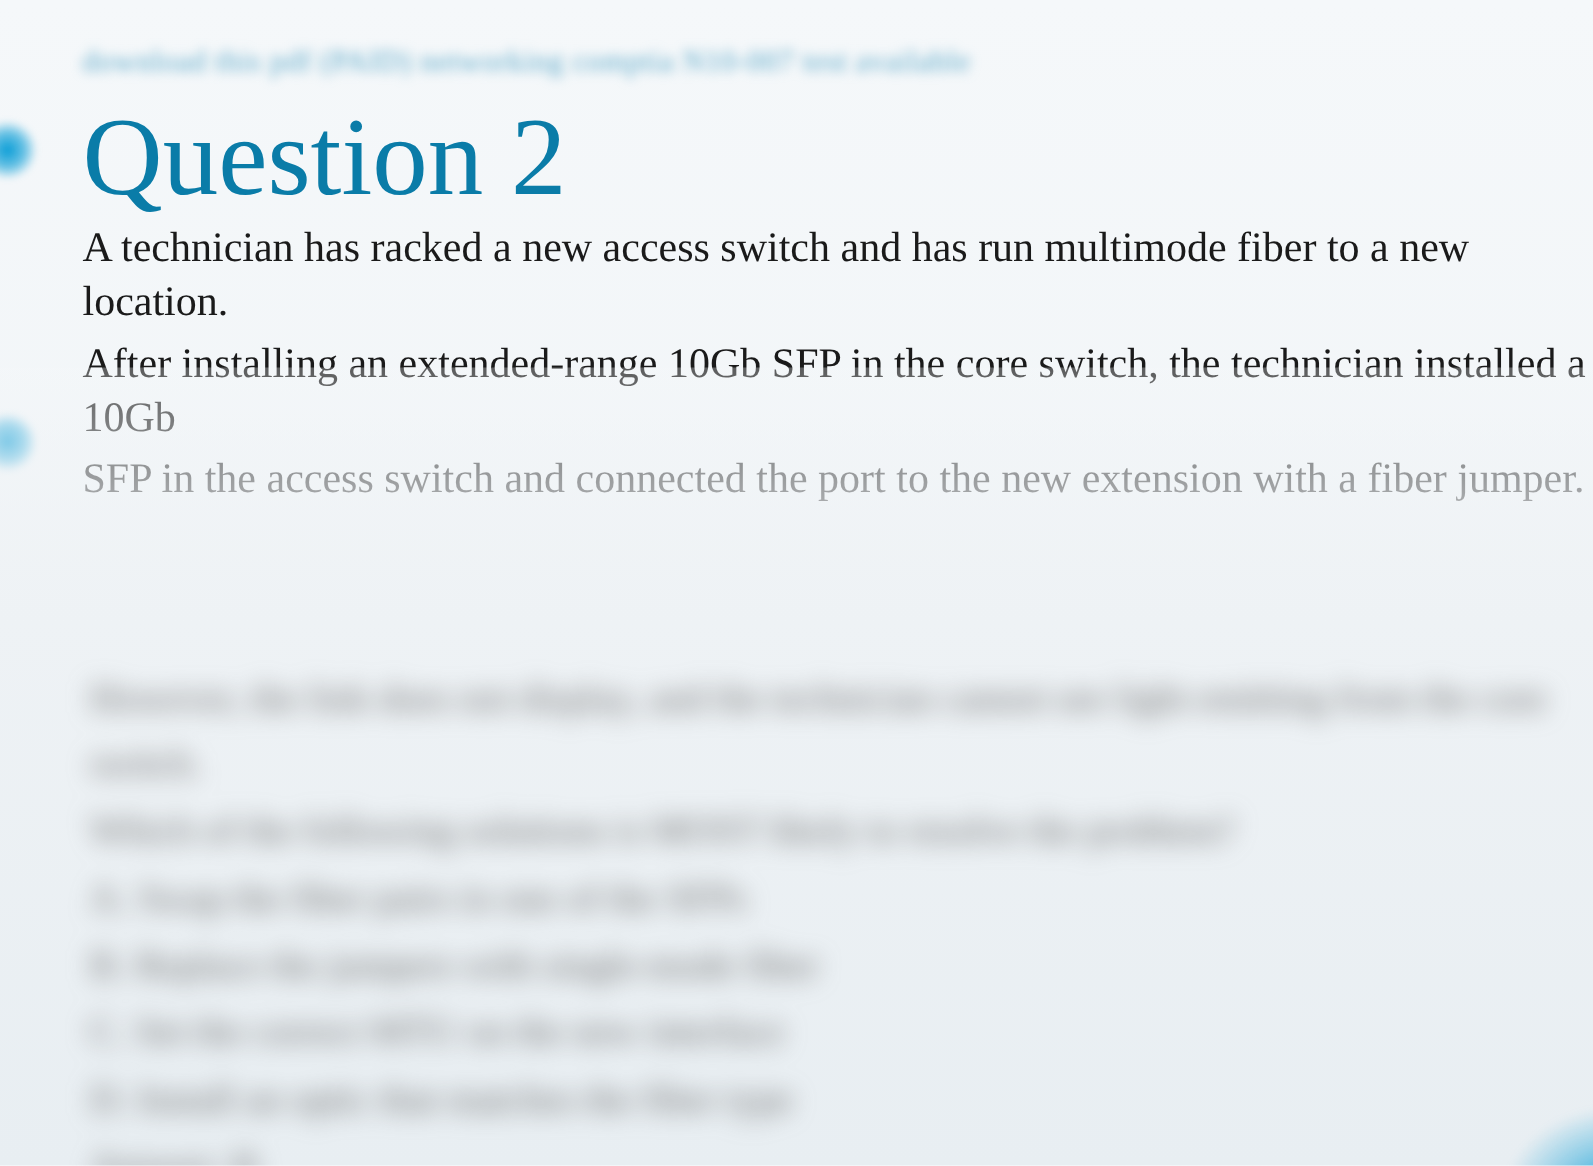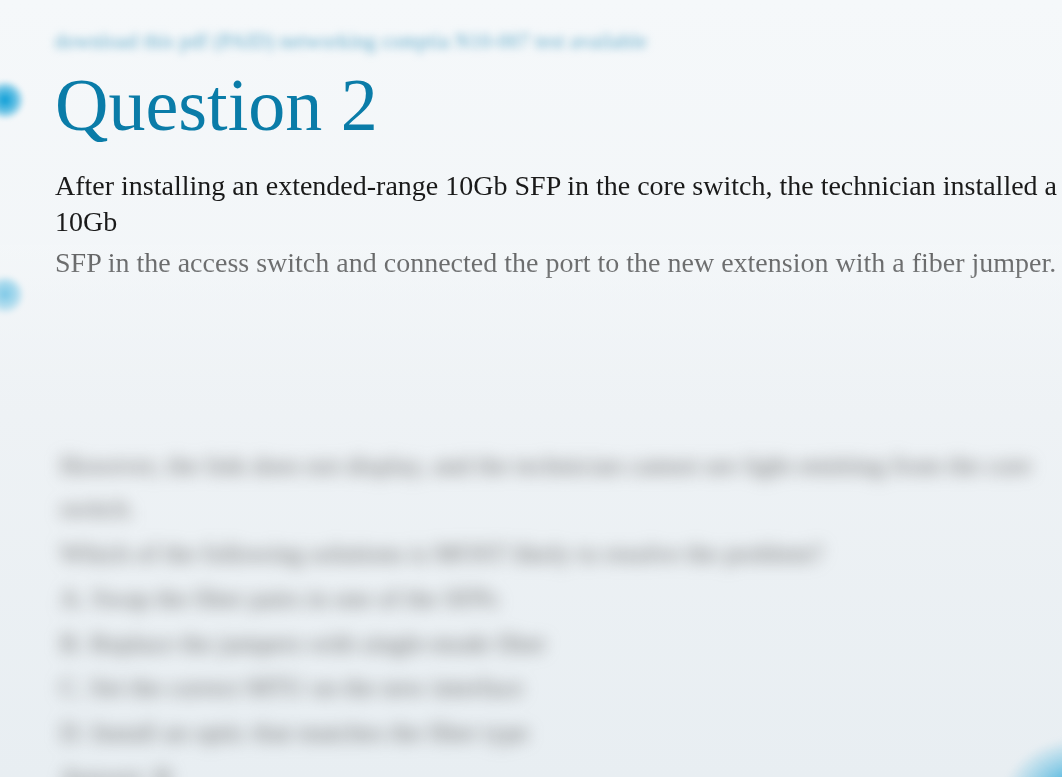--- a/index.html
+++ b/index.html
@@ -29,21 +29,20 @@
       font-size: 20px;
       filter: blur(4px);
       margin-bottom: 10px;
       letter-spacing: 0.5px;
     }
     
     .question-title {
       color: #0a7ca8;
       font-size: 74px;
       font-weight: 400;
-      margin-bottom: 20px;
       font-family: Georgia, serif;
     }
     
     .question-text {
       color: #1a1a1a;
       font-size: 28px;
       line-height: 1.3;
       max-width: 1020px;
     }
     
@@ -109,20 +108,21 @@
 <div class="page-container">
 
   <div class="side-decoration top"></div>
   <div class="side-decoration bottom"></div>
 
   <div class="blurred-top-link">download this pdf (PAID) networking comptia N10-007 test available</div>
 
   <h1 class="question-title">Question 2</h1>
 
   <div class="question-text">
+    <p>A technician has racked a new access switch and has run multimode fiber to a new location.</p>
     <p>After installing an extended-range 10Gb SFP in the core switch, the technician installed a 10Gb</p>
     <p>SFP in the access switch and connected the port to the new extension with a fiber jumper.</p>
   </div>
 
   <div class="blurred-section">
     <div class="blurred-content">
       <p>However, the link does not display, and the technician cannot see light emitting from the core switch.</p>
       <p>Which of the following solutions is MOST likely to resolve the problem?</p>
       <p>A. Swap the fiber pairs in one of the SFPs</p>
       <p>B. Replace the jumpers with single-mode fiber</p>

